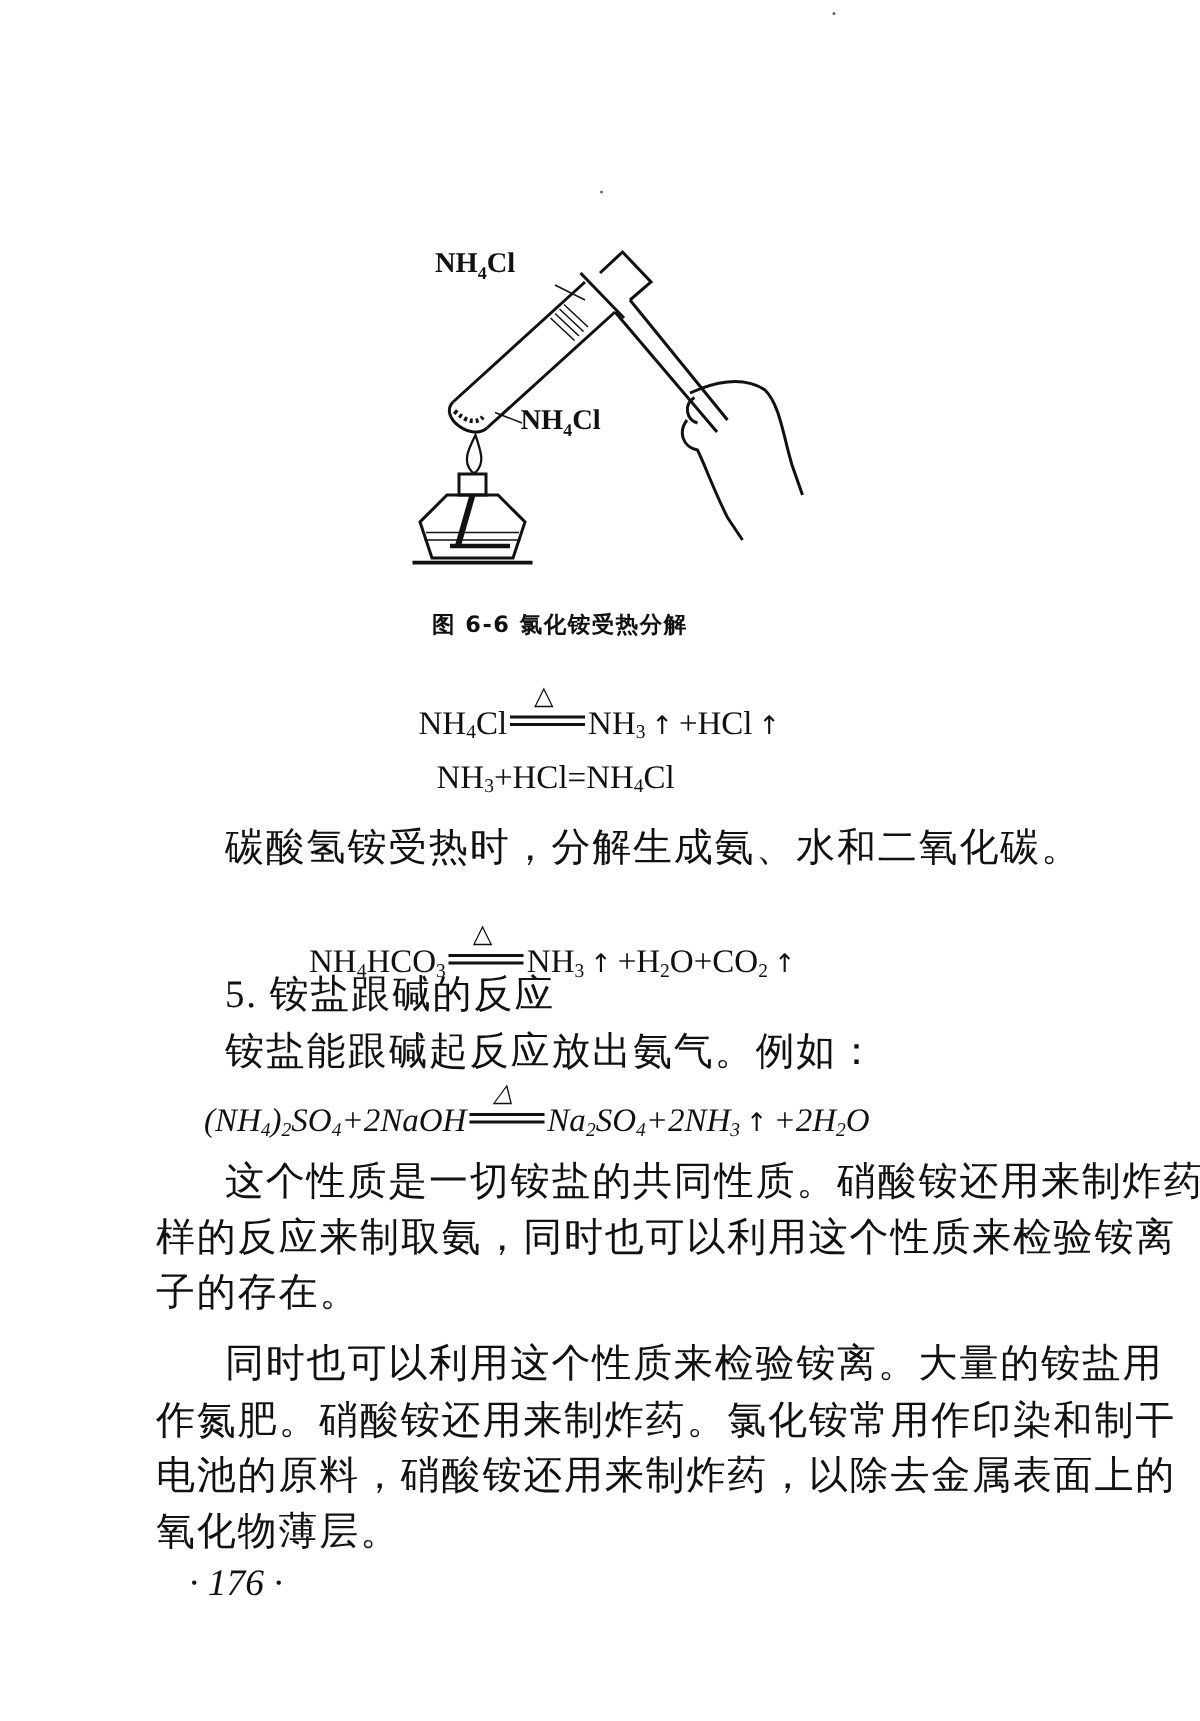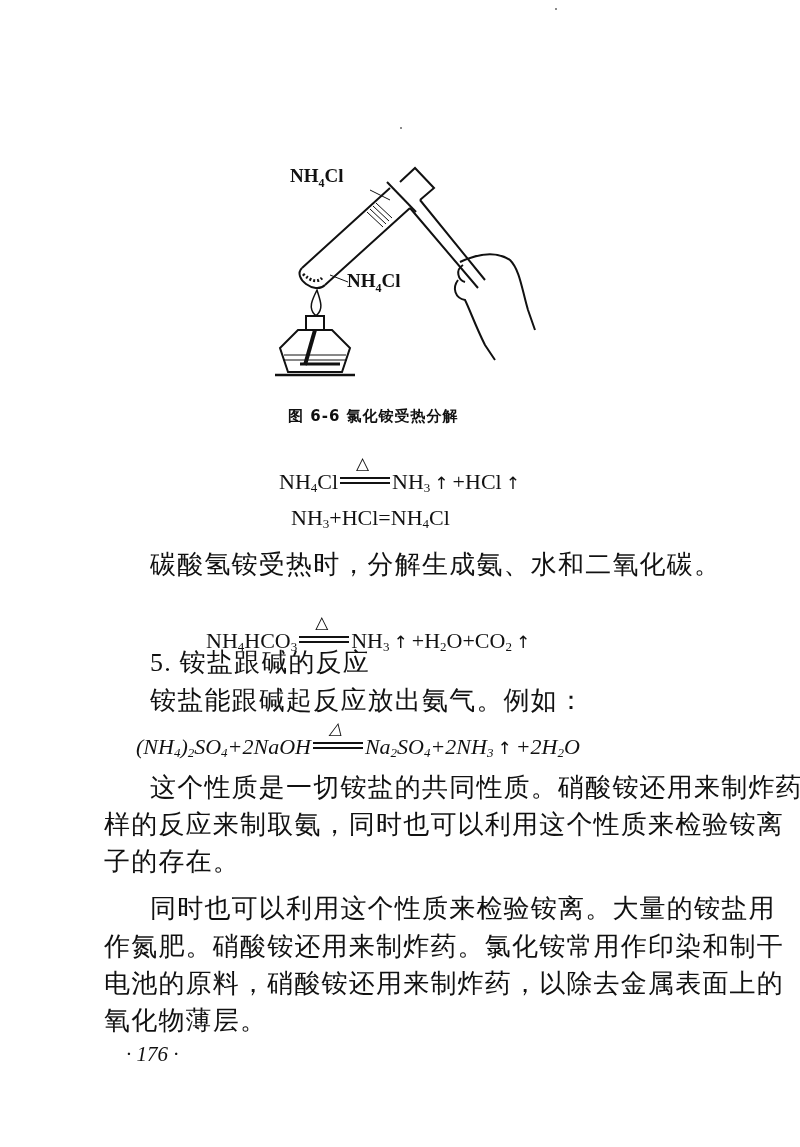--- a/index.html
+++ b/index.html
@@ -12,21 +12,21 @@
   .fig-label { font-family: "Liberation Serif", serif; font-weight: bold; font-size: 19px; }
   .caption { left: 288px; top: 407px; font-size: 15px; font-weight: bold; font-family: "DejaVu Sans", sans-serif; letter-spacing: 1px; }
   .eq { font-family: "Liberation Serif", serif; font-size: 22px; white-space: nowrap; }
   .eq sub { font-size: 13px; vertical-align: -3px; line-height: 0; }
   .cond { display: inline-block; position: relative; width: 50px; height: 14px; margin: 0 2px; vertical-align: 2px; }
   .cond .tri { position: absolute; left: 16px; top: -20px; font-size: 17px; }
   .cond .line1, .cond .line2 { position: absolute; left: 0; right: 0; height: 1.5px; background: #111; }
   .cond .line1 { top: 4px; } .cond .line2 { top: 9px; }
   .arrow { font-family: "DejaVu Sans", sans-serif; font-size: 17px; margin: 0 4px; }
   .text { font-family: Liberation Serif, serif; font-size: 26px; letter-spacing: 1.2px; white-space: nowrap; }
-  .pagenum { font-family: "Liberation Serif", serif; font-style: italic; font-size: 21px; }
+  .pagenum { font-family: "Liberation Serif", serif; font-style: italic; font-size: 25px; }
   .dot { width: 2px; height: 2px; background: #666; border-radius: 1px; }
 </style>
 </head>
 <body>
 
 <div class="abs dot" style="left:555px;top:8px;"></div>
 <div class="abs dot" style="left:400px;top:127px;"></div>
 
 <div class="abs figure">
   <svg width="270" height="235" viewBox="0 0 270 235">

